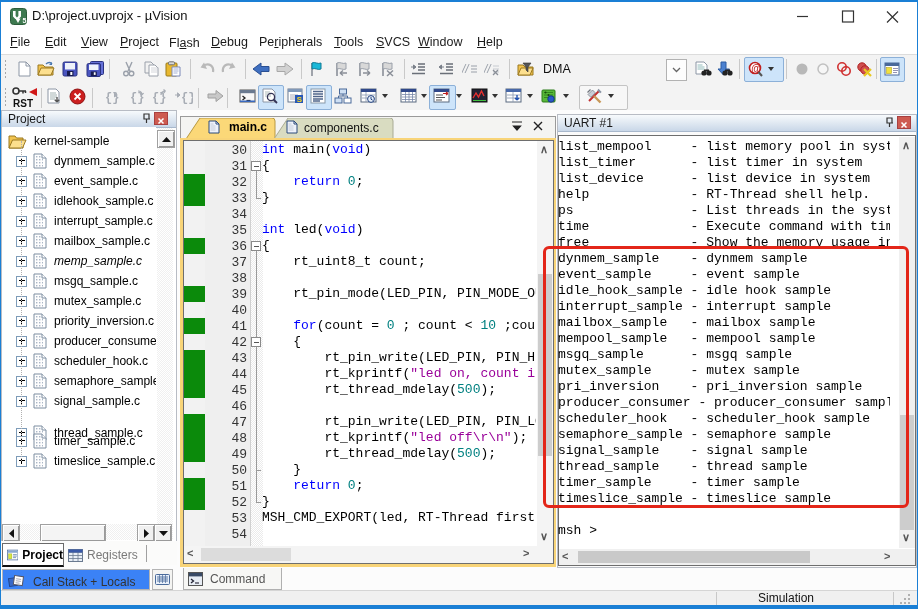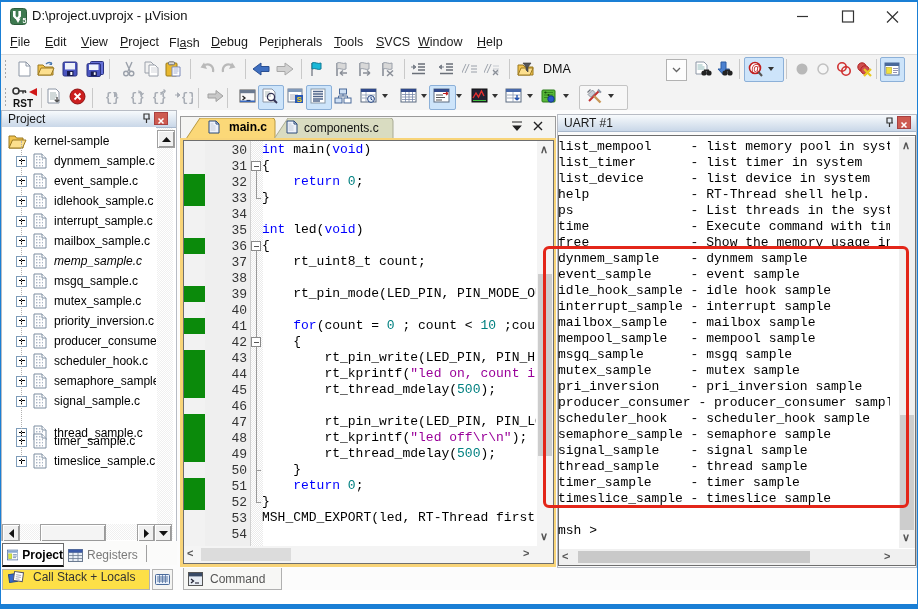--- a/index.html
+++ b/index.html
@@ -542,21 +542,21 @@
 <div class="abs" style="left:63px;top:4px;width:78px;height:20px;display:flex;align-items:center;">
 <svg style="margin-left:4px;" width="15" height="13" viewBox="0 0 15 13">
           <rect x="0.5" y="0.5" width="14" height="12" fill="#e8eef6" stroke="#6a7a90"></rect>
           <path d="M0.5 3.5h14M0.5 6.5h14M0.5 9.5h14M5 0.5V13M10 0.5V13" stroke="#6a7a90" stroke-width="0.8"></path>
           <rect x="0.5" y="0.5" width="14" height="3" fill="#3858a8"></rect>
         </svg>
 <span style="margin-left:4px;font-size:12px;color:#7a7a7a;">Registers</span>
       </div>
 <div class="abs" style="left:145px;top:4px;width:1px;height:17px;background:#a0a0a0;"></div>
 </div>
-<div class="abs" style="left:2px;top:569px;width:148px;height:21px;background:#fde047;border:1px solid #b4b4b4;box-sizing:border-box;display:flex;align-items:flex-start;">
+<div class="abs" style="left:2px;top:569px;width:148px;height:21px;background:#3b82f6;border:1px solid #b4b4b4;box-sizing:border-box;display:flex;align-items:flex-end;">
 <svg style="margin-left:5px;" width="17" height="15" viewBox="0 0 17 15">
         <rect x="1" y="4" width="8" height="8" fill="#3868c8" stroke="#20458a" transform="rotate(-8 5 8)"></rect>
         <rect x="6" y="2" width="9" height="9" fill="#fff" stroke="#556" transform="rotate(8 10 6)"></rect>
         <path d="M8 5h5M8 7h5M8 9h4" stroke="#99a" stroke-width="0.8" transform="rotate(8 10 6)"></path>
       </svg>
 <span style="margin-left:8px;font-size:12px;color:#333;">Call Stack + Locals</span>
     </div>
 <div class="abs" style="left:152px;top:569px;width:21px;height:21px;background:#f4f4f2;border:1px solid #b4b4b4;box-sizing:border-box;display:flex;align-items:center;justify-content:center;">
 <svg width="15" height="11" viewBox="0 0 15 11">
         <rect x="0.5" y="0.5" width="14" height="10" rx="1" fill="#e8f0fa" stroke="#4a6a9a"></rect>
@@ -725,12 +725,27 @@
     </div>
 <div class="abs" style="left:899px;top:137px;width:16px;height:411px;background:#f0f0f0;"></div>
 <div class="abs chev" style="left:902px;top:139px;">∧</div>
 <div class="abs chev" style="left:902px;top:531px;">∨</div>
 <div class="abs" style="left:900px;top:415px;width:14px;height:115px;background:#cdcdcd;"></div>
 <div class="abs" style="left:559px;top:549px;width:356px;height:16px;background:#f0f0f0;"></div>
 <div class="abs chev" style="left:562px;top:550px;">&lt;</div>
 <div class="abs" style="left:578px;top:551px;width:232px;height:12px;background:#c9c9c9;"></div>
 <div class="abs chev" style="left:884px;top:550px;">&gt;</div>
 <div class="abs" style="left:543px;top:246px;width:366px;height:262px;border:3px solid #e32619;border-radius:6px;box-sizing:border-box;"></div>
+<div class="abs" style="left:1px;top:590px;width:916px;height:14px;background:#f0f0f0;border-top:1px solid #d5d5d5;">
+<div class="abs" style="left:715px;top:1px;width:1px;height:13px;background:#c8c8c8;"></div>
+<div class="abs" style="left:892px;top:1px;width:1px;height:13px;background:#c8c8c8;"></div>
+<div class="abs" style="left:757px;top:0px;font-size:12px;color:#111;">Simulation</div>
+<svg class="abs" style="left:898px;top:2px;" width="12" height="12" viewBox="0 0 12 12">
+        <g fill="#b0b0b0">
+          <rect x="9" y="1" width="2" height="2"></rect>
+          <rect x="9" y="5" width="2" height="2"></rect>
+          <rect x="9" y="9" width="2" height="2"></rect>
+          <rect x="5" y="5" width="2" height="2"></rect>
+          <rect x="5" y="9" width="2" height="2"></rect>
+          <rect x="1" y="9" width="2" height="2"></rect>
+        </g>
+      </svg>
+</div>
 </div>
 </body></html>

